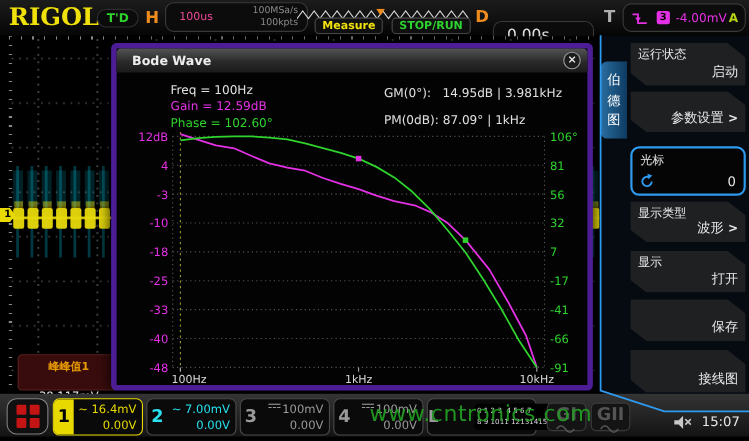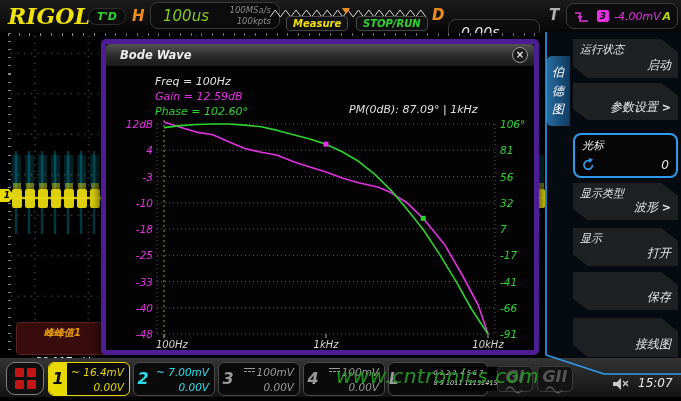--- a/index.html
+++ b/index.html
@@ -1,26 +1,26 @@
 <!DOCTYPE html>
 <html><head>
 <meta charset="utf-8">
 <style>
   html,body{margin:0;padding:0;background:#000;}
   *{box-sizing:border-box;font-family:"DejaVu Sans",sans-serif;}
-  .screen{position:relative;width:681px;height:397px;background:#000;overflow:hidden;font-style:italic;}
+  .screen{position:relative;width:681px;height:397px;background:#000;overflow:hidden;}
   .abs{position:absolute;}
 
   
   .top-bar{position:absolute;left:0;top:0;width:681px;height:32px;background:linear-gradient(#1c1c1c,#060606);}
   .logo{position:absolute;left:8px;top:3px;font-family:"DejaVu Serif",serif;font-weight:bold;font-size:22px;color:#f0e10a;letter-spacing:0px;}
   .td-badge{position:absolute;left:88px;top:8px;width:38px;height:17px;border:1px solid #2e2e2e;border-radius:9px;background:#0b0b0b;color:#2ed32e;font-size:11px;font-weight:bold;text-align:center;line-height:15px;}
   .h-label{position:absolute;left:132px;top:7px;color:#f08c1e;font-weight:bold;font-size:15px;}
   .h-box{position:absolute;left:150px;top:2px;width:130px;height:27px;background:#0c0c0c;border:1px solid #3a3a3a;border-radius:8px;display:flex;align-items:center;}
-  .h-main{color:#84cc16;font-size:15px;padding-left:12px;flex:1;}
+  .h-main{color:#ec4899;font-size:10px;padding-left:12px;flex:1;}
   .h-sub{color:#8a8a8a;font-size:8.5px;text-align:right;padding-right:8px;line-height:1.25;}
   .tb-btn{position:absolute;top:16px;height:15px;background:#101010;border:1px solid #4a4a4a;border-radius:4px;font-size:10px;font-weight:bold;text-align:center;line-height:13px;padding:0 6px;}
   .measure{left:286px;color:#f0e10a;}
   .stoprun{left:356px;color:#2ed32e;}
   .d-label{position:absolute;left:432px;top:6px;color:#f08c1e;font-weight:bold;font-size:15px;}
   .d-box{position:absolute;left:448px;top:3px;width:92px;height:26px;background:#0c0c0c;border:1px solid #3a3a3a;border-radius:8px;color:#f2f2f2;font-size:14px;line-height:24px;padding-left:12px;margin-top:16px;}
   .t-label{position:absolute;left:549px;top:6px;color:#b0b0b0;font-weight:bold;font-size:15px;}
   .t-box{position:absolute;left:566px;top:3px;width:112px;height:26px;background:#0c0c0c;border:1px solid #3a3a3a;border-radius:8px;display:flex;align-items:center;}
   .t3{width:12px;height:12px;background:#e531e5;border-radius:2px;color:#000;font-size:9px;font-weight:bold;text-align:center;line-height:12px;margin-left:8px;}
   .t-level{color:#e531e5;font-size:11px;margin-left:5px;flex:1;}
@@ -165,20 +165,21 @@
     <div class="meas-label">峰峰值1</div>
     <div class="meas-value">38.117mV</div>
   </div>
 
   <div class="dialog">
     <div class="dlg-title">Bode Wave</div>
     <div class="dlg-close">×</div>
     <div class="ro ro-freq">Freq = 100Hz</div>
     <div class="ro ro-gain">Gain = 12.59dB</div>
     <div class="ro ro-phase">Phase = 102.60°</div>
+    <div class="ro ro-gm">GM(0°):   14.95dB | 3.981kHz</div>
     <div class="ro ro-pm">PM(0dB): 87.09° | 1kHz</div>
     <svg class="bode-svg" id="bode-chart" width="438" height="246" viewBox="0 0 438 246">
         <line x1="51" y1="14" x2="389" y2="14" stroke="#5a5a5a" stroke-width="1" stroke-dasharray="1 3"></line>
         <text x="47" y="18" fill="#e531e5" font-size="10.5" text-anchor="end">12dB</text>
         <text x="394" y="18" fill="#2ed32e" font-size="10.5">106°</text>
         <line x1="51" y1="40.25" x2="389" y2="40.25" stroke="#5a5a5a" stroke-width="1" stroke-dasharray="1 3"></line>
         <text x="47" y="44.25" fill="#e531e5" font-size="10.5" text-anchor="end">4</text>
         <text x="394" y="44.25" fill="#2ed32e" font-size="10.5">81</text>
         <line x1="51" y1="66.5" x2="389" y2="66.5" stroke="#5a5a5a" stroke-width="1" stroke-dasharray="1 3"></line>
         <text x="47" y="70.5" fill="#e531e5" font-size="10.5" text-anchor="end">-3</text>

